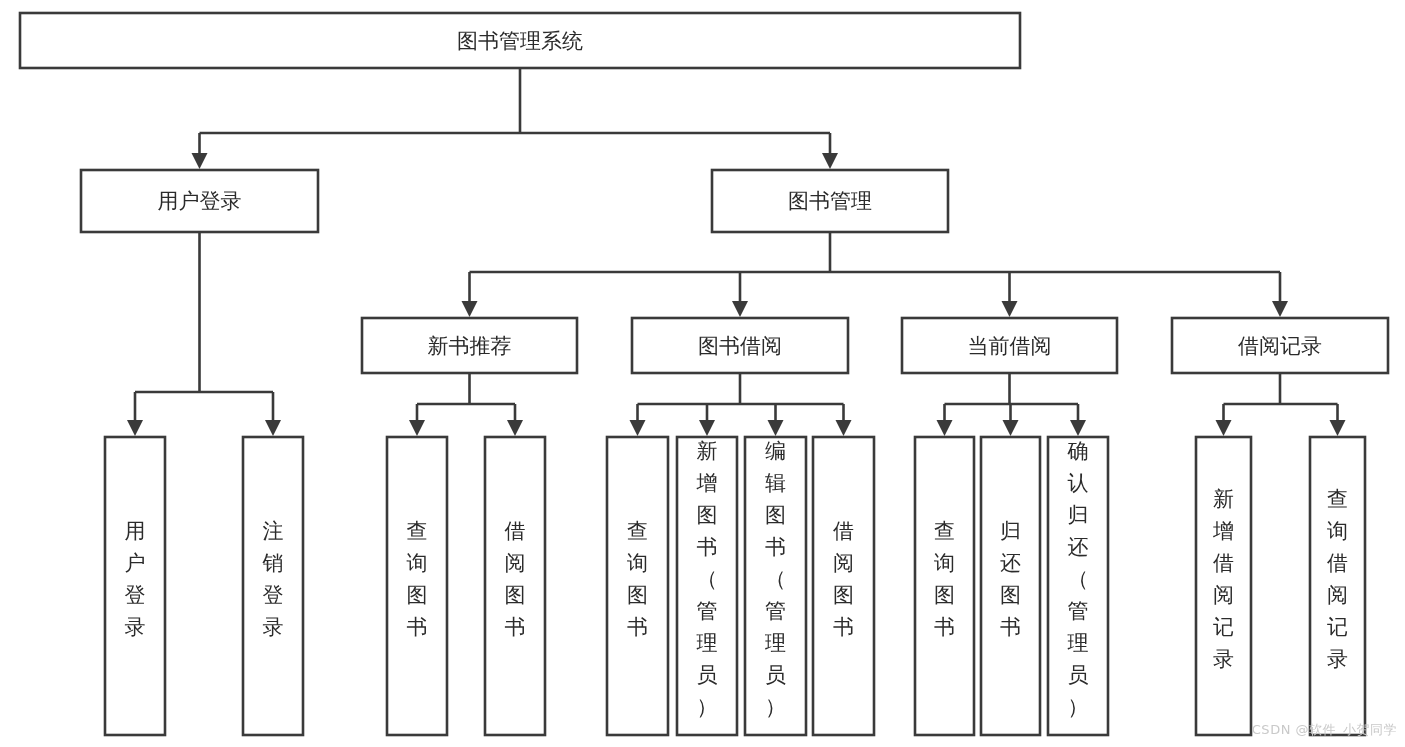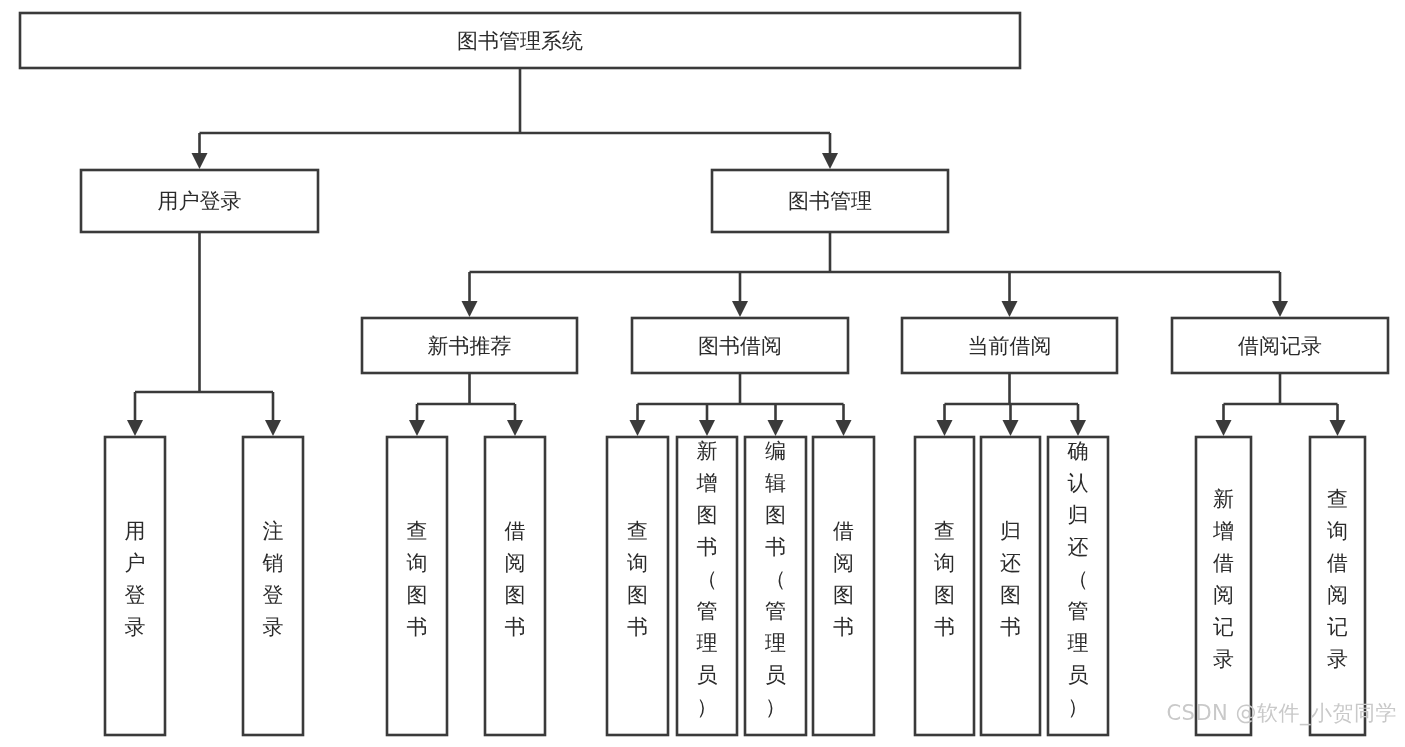--- a/index.html
+++ b/index.html
@@ -52,23 +52,23 @@
     fill: none;
     stroke-linecap: butt;
   }
   .arrow-head {
     fill: #3a3a3a;
     stroke: none;
   }
   .watermark {
     position: absolute;
     right: 8px;
-    bottom: 20px;
-    font-family: "DejaVu Sans", "Liberation Sans", sans-serif;
-    font-size: 21px;
+    bottom: 8px;
+    font-family: "DejaVu Sans", "Liberation Sans", sans-serif;
+    font-size: 13px;
     color: #c9c9c9;
     letter-spacing: 0.5px;
     white-space: nowrap;
     pointer-events: none;
     user-select: none;
   }
 </style>
 </head>
 <body>
 

